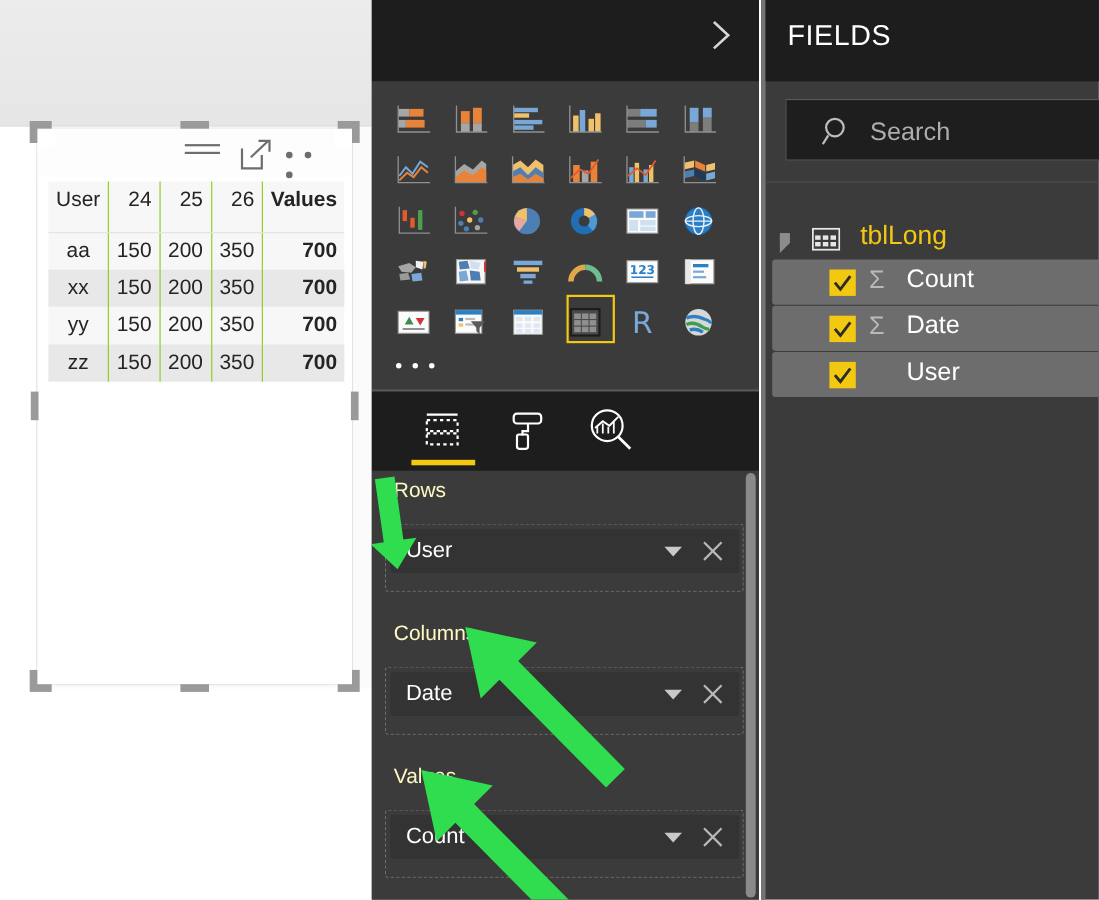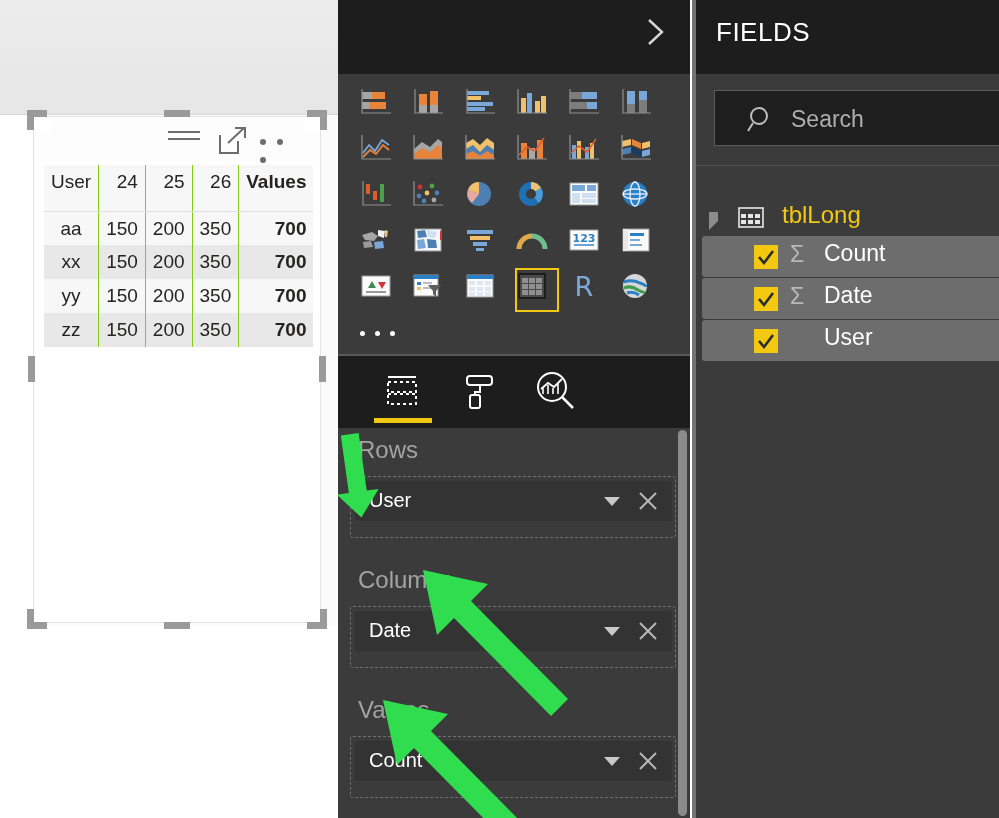--- a/index.html
+++ b/index.html
@@ -108,21 +108,21 @@
     position: absolute; left: 0; top: 74px; width: 352px; height: 281px;
     background: #3b3b3b;
   }
   #icon-grid {
     position: absolute; left: 12px; top: 6px;
     display: grid; grid-template-columns: repeat(6, 52px);
     grid-auto-rows: 46px; gap: 0;
   }
   .vicon {
     width: 52px; height: 46px; display: flex;
-    align-items: center; justify-content: center; position: relative;
+    align-items: flex-end; justify-content: center; position: relative;
   }
   .vicon svg { display: block; }
   .vicon.selected::after {
     content: ""; position: absolute; left: 9px; top: 4px;
     width: 40px; height: 40px; border: 2px solid #f2c811;
   }
   #gallery-more {
     position: absolute; left: 22px; top: 250px; width: 60px; height: 16px;
   }
   #gallery-more b {
@@ -151,21 +151,21 @@
     background: #f2c811;
   }
 
   
   #wells {
     position: absolute; left: 0; top: 428px; width: 352px; height: 390px;
     background: #3b3b3b; overflow: hidden;
   }
   .well-label {
     position: absolute; left: 20px;
-    color: #a3a3a3; font-size: 24px;
+    color: #fef9c3; font-size: 19px;
   }
   .well-drop {
     position: absolute; left: 12px; width: 326px; height: 62px;
     border: 1px dashed #6f6f6f; border-radius: 3px;
   }
   .well-chip {
     position: absolute; left: 4px; top: 4px; width: 317px; height: 40px;
     background: #333333; border-radius: 3px;
   }
   .chip-text {

